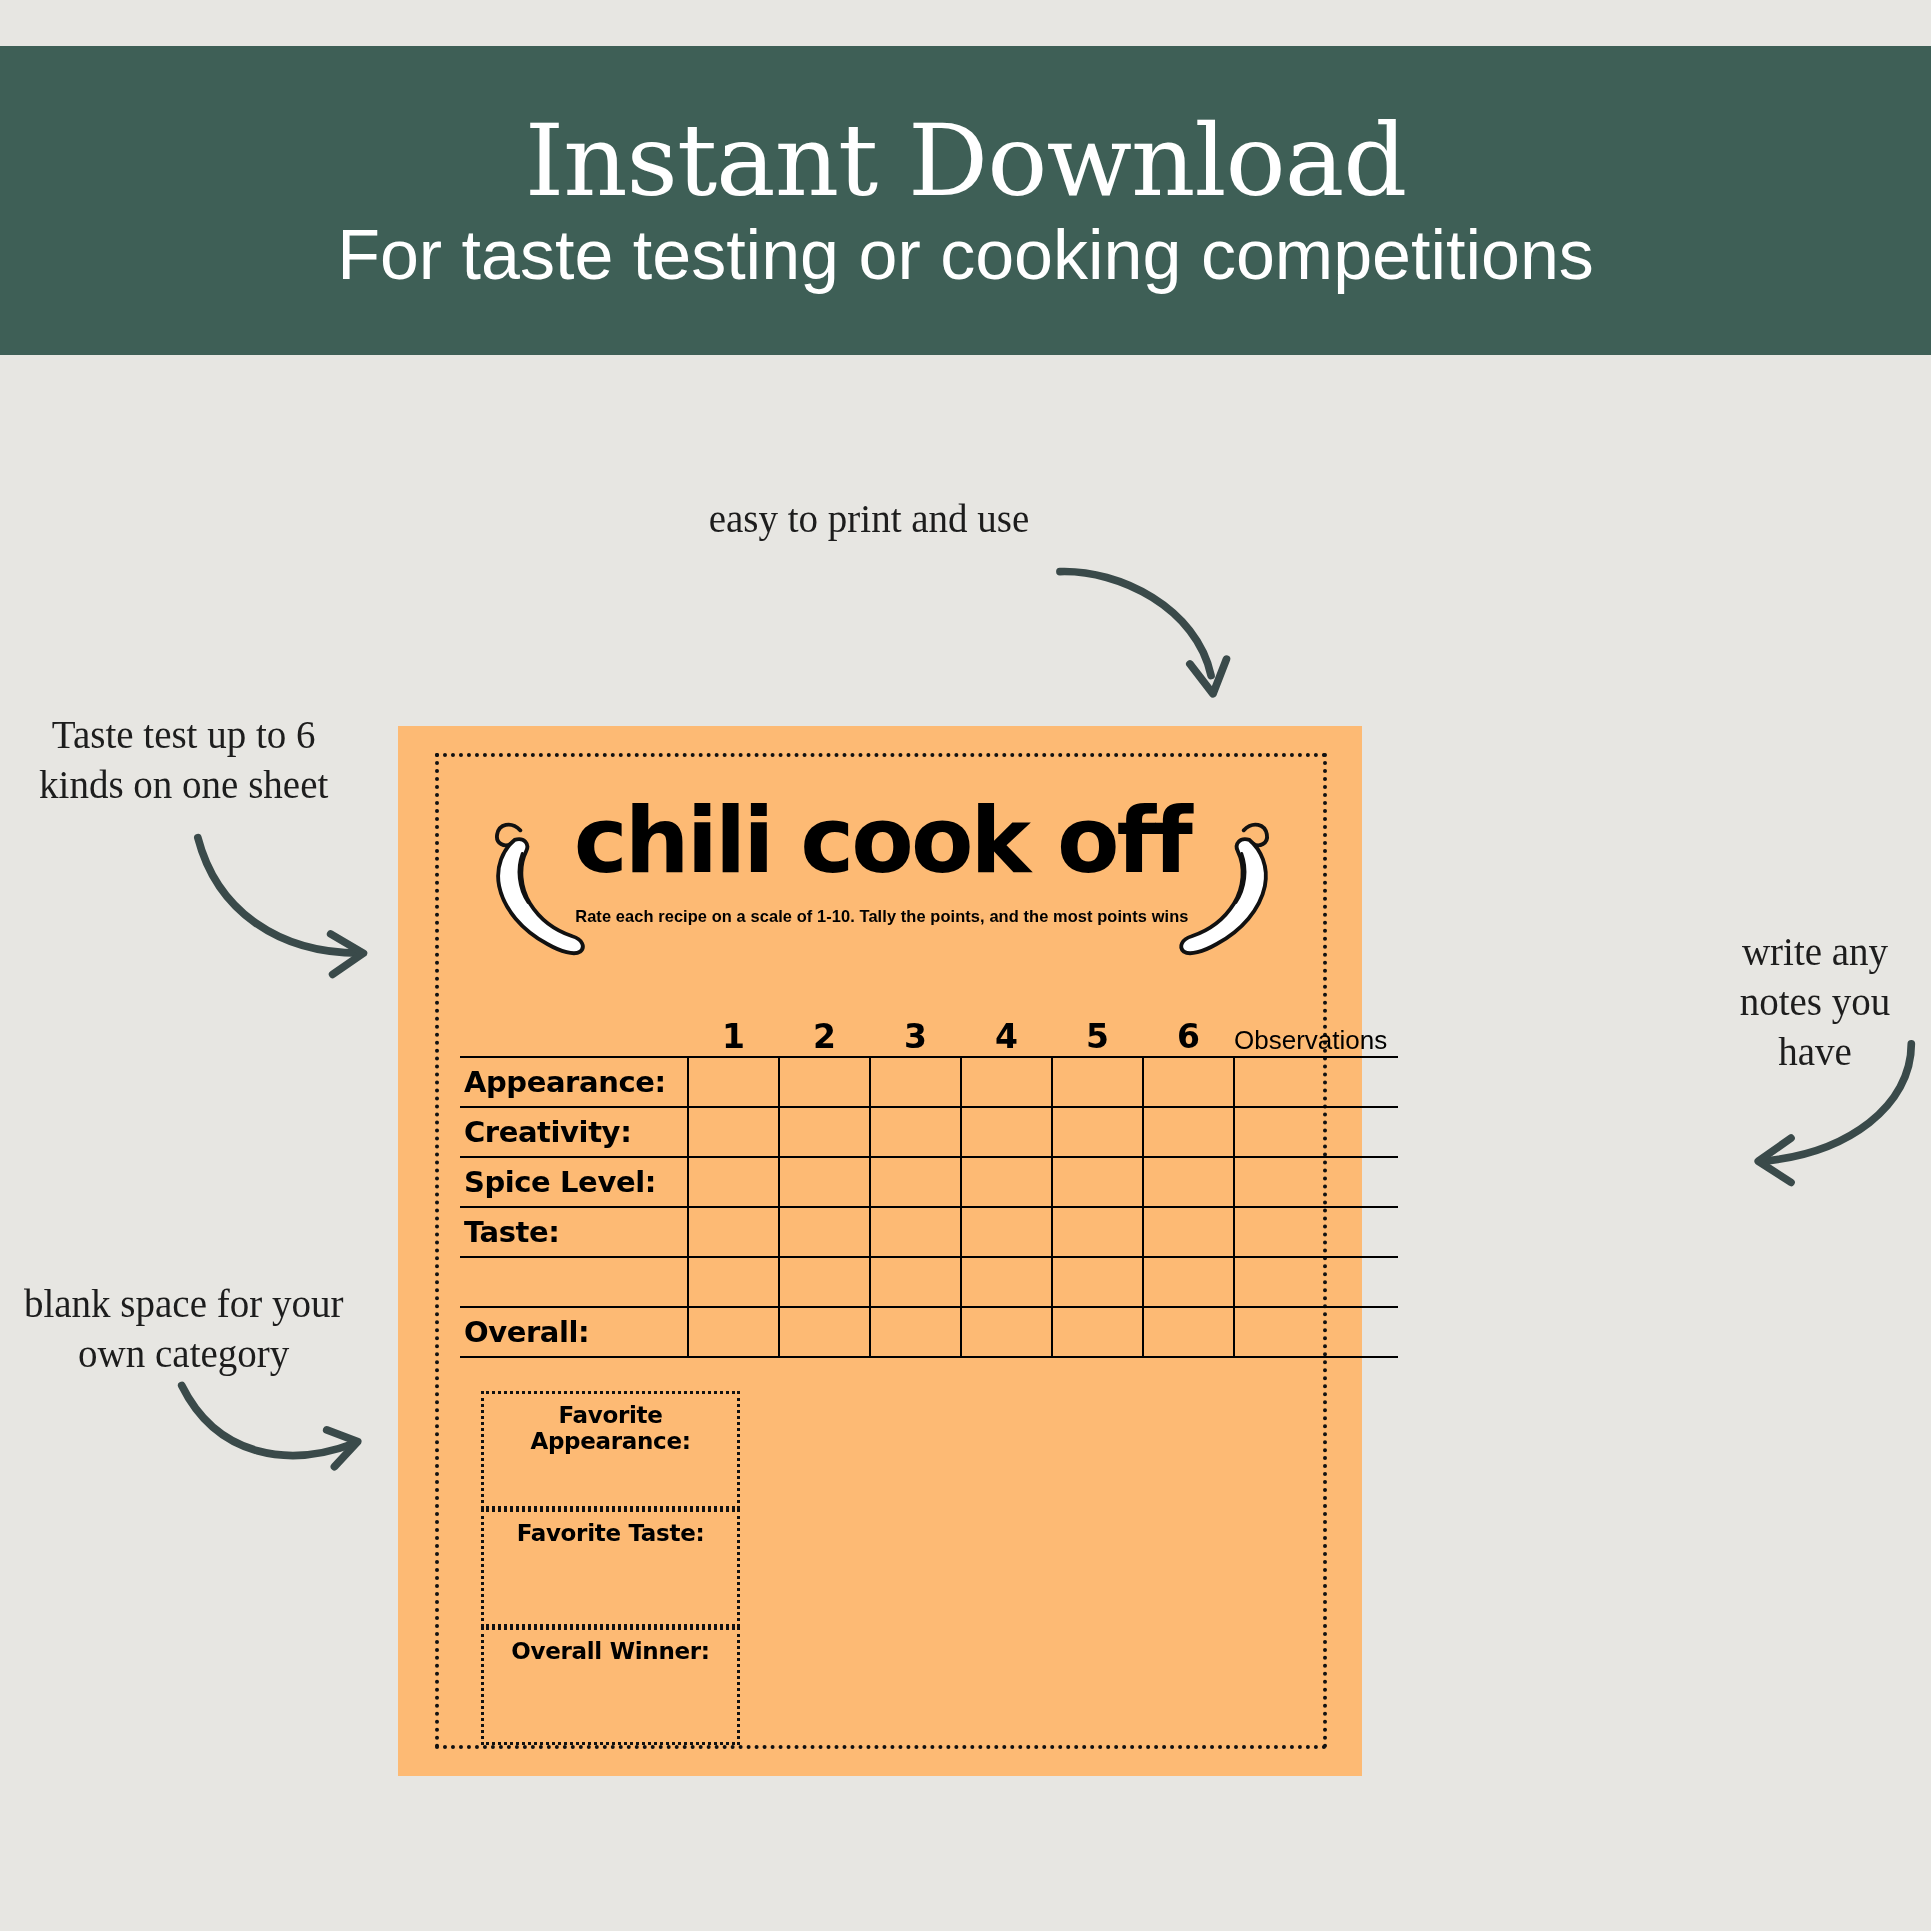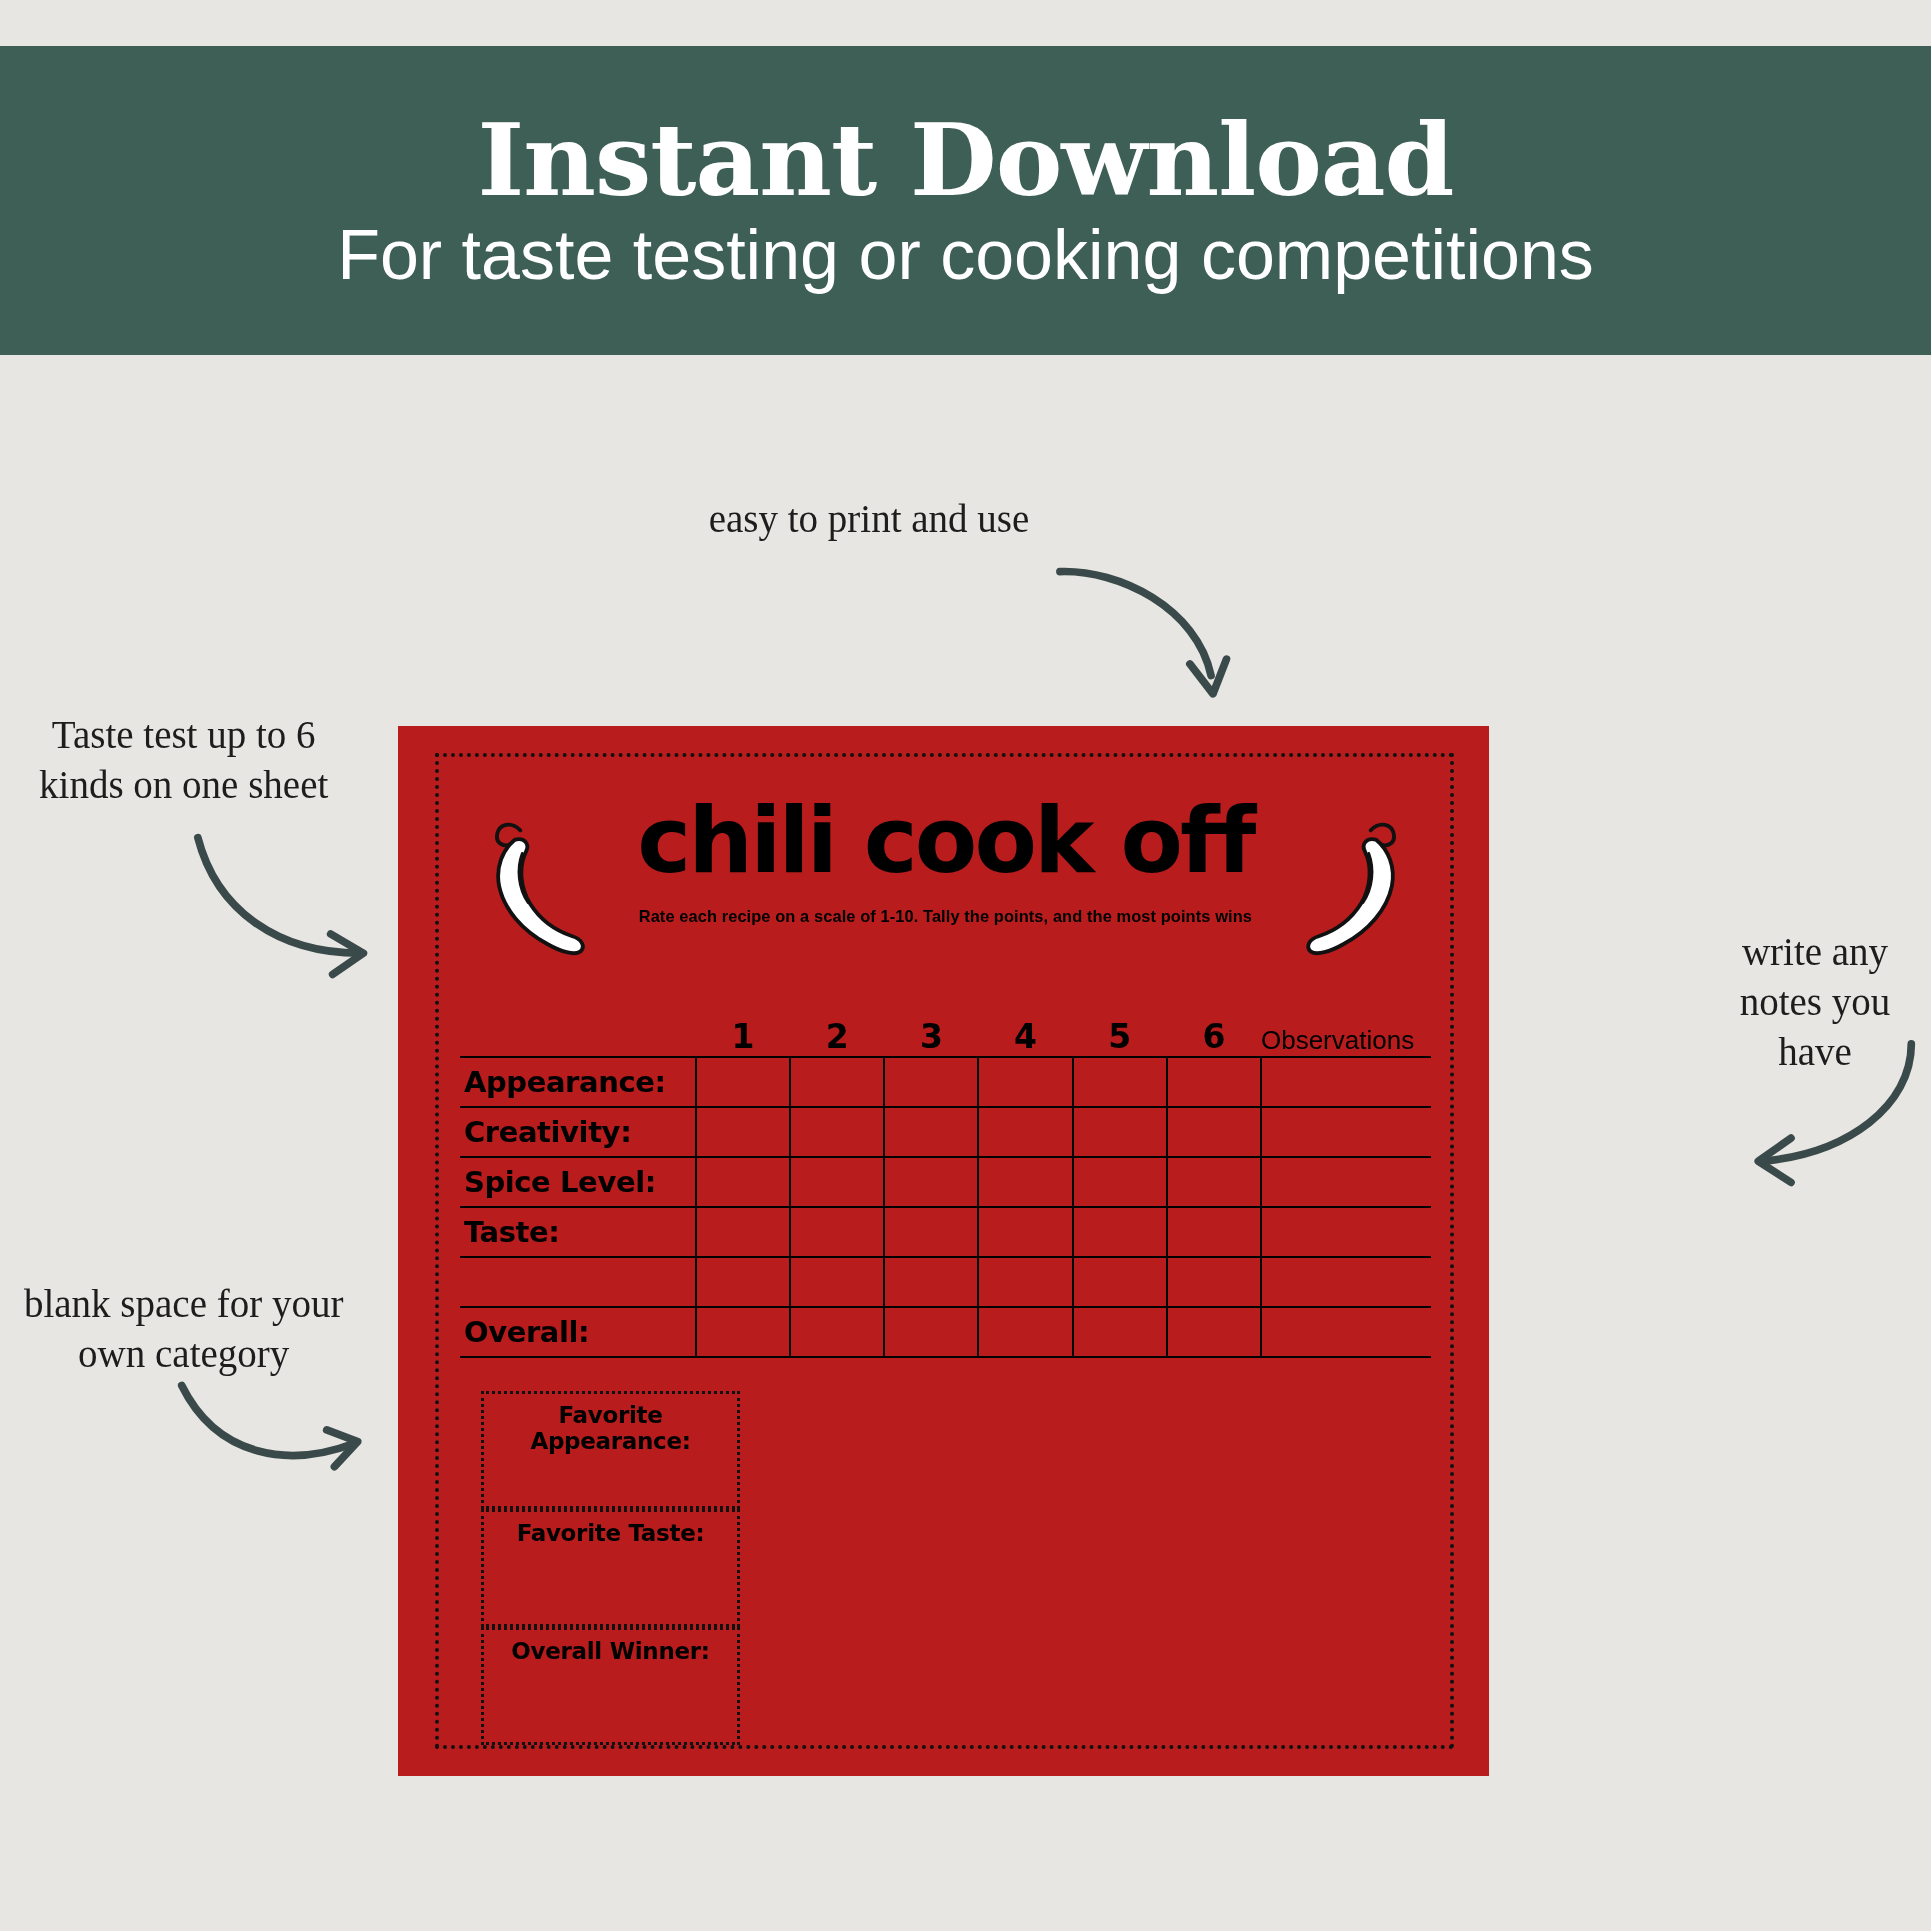--- a/index.html
+++ b/index.html
@@ -25,21 +25,21 @@
     background: #3e5f56;
     box-sizing: border-box;
     display: flex;
     flex-direction: column;
     align-items: center;
     justify-content: center;
   }
   .banner-title {
     color: #ffffff;
     font-family: "DejaVu Serif", serif;
-    font-weight: bold;
+    font-weight: normal;
     font-size: 100px;
     line-height: 1.05;
     letter-spacing: -1px;
     margin: 0 0 5.8px 0;
     text-align: right;
   }
   .banner-sub {
     color: #ffffff;
     font-family: "Liberation Sans", sans-serif;
     font-weight: 300;
@@ -66,23 +66,23 @@
   .arrow {
     position: absolute;
     pointer-events: none;
   }
 
   
   .sheet {
     position: absolute;
     left: 398px;
     top: 726px;
-    width: 1091px;
+    width: 964px;
     height: 1050px;
-    background: #b91c1c;
+    background: #fdba74;
     box-sizing: border-box;
   }
   .sheet-inner {
     position: absolute;
     left: 37px;
     top: 27px;
     right: 35px;
     bottom: 27px;
     border: 4.8px dotted #111111;
     box-sizing: border-box;

